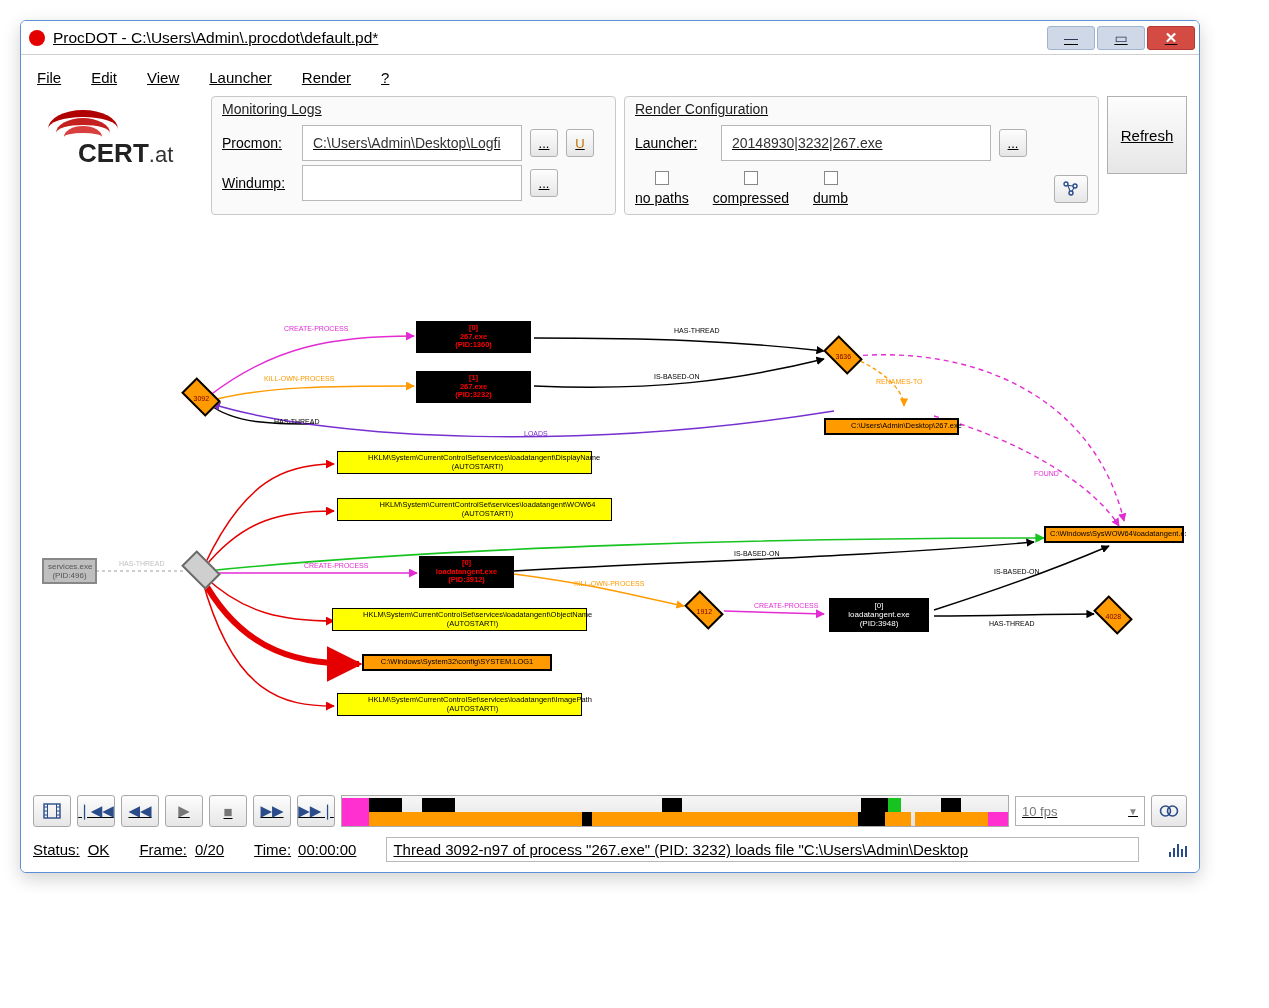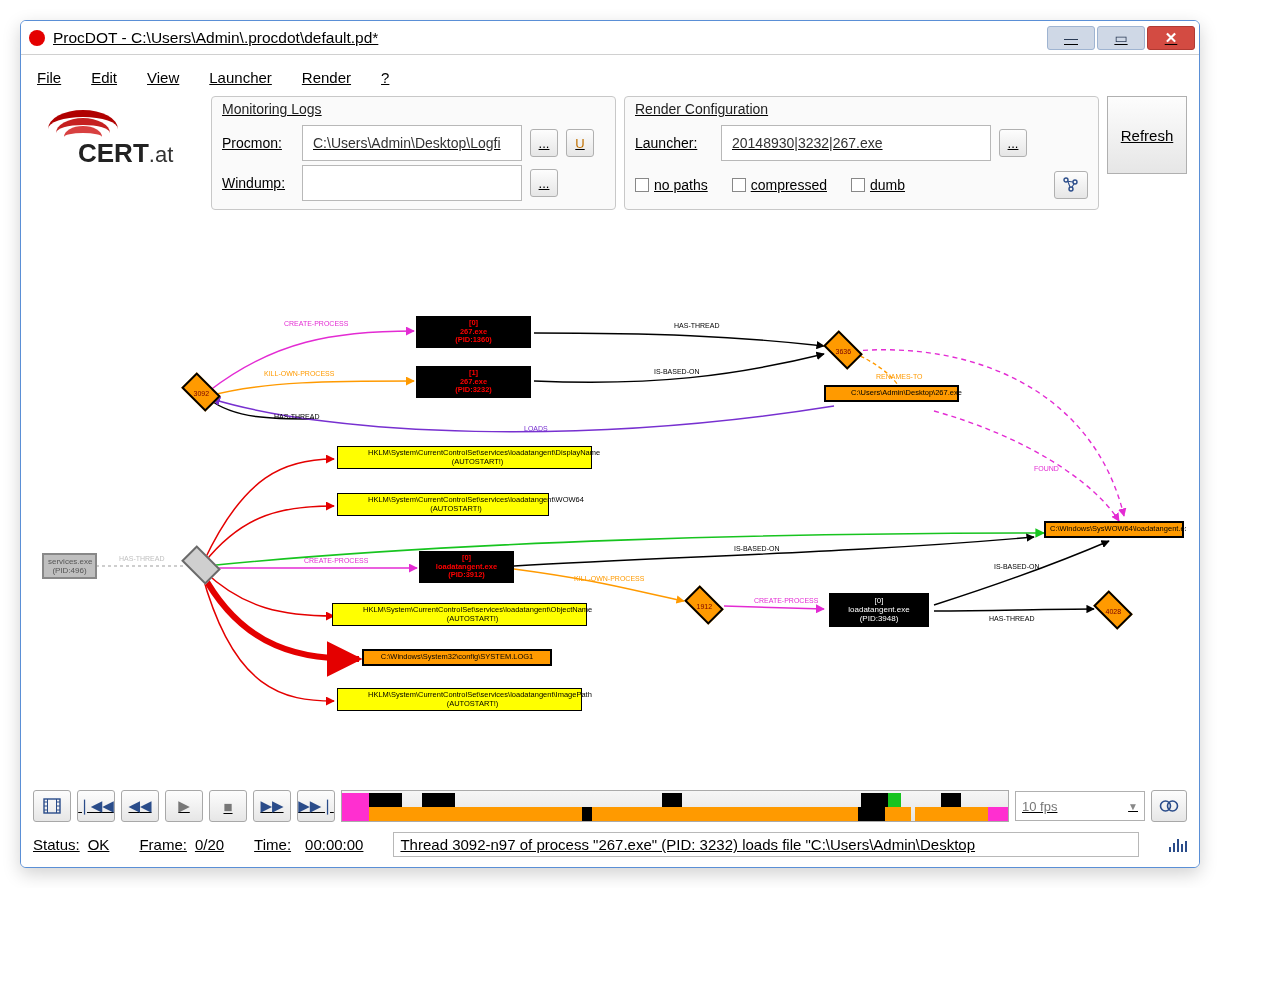--- a/index.html
+++ b/index.html
@@ -65,21 +65,21 @@
   .lbl { width:72px; font-size:14px; }
   .tbox {
     height:36px; border:1px solid #b8b8b8; background:#fff; padding:2px 10px;
     font-size:14px; color:#333;
   }
   .sbtn {
     min-width:28px; height:28px; border:1px solid #b0b0b0; background:linear-gradient(#fdfdfd,#e6e6e6);
     border-radius:3px; font-size:13px; cursor:pointer; display:flex; align-items:center; justify-content:center;
     padding:0 6px;
   }
-  .check { display:flex; align-items:center; gap:5px; font-size:14px; }
+  .check { display:flex; align-items:center; gap:5px; font-size:14px;flex-direction:column; }
   .check .box { width:14px; height:14px; border:1px solid #888; background:#fff; }
   .bigbtn {
     width:80px; height:78px; border:1px solid #b0b0b0; border-radius:0;
     background:linear-gradient(#fdfdfd,#e6e6e6); font-size:15px; cursor:pointer;
     display:flex; align-items:center; justify-content:center;
   }
 
   .canvas {
     margin-top:10px; height:560px; border:1px solid #fff; background:#fff; position:relative; overflow:hidden;
   }
@@ -292,26 +292,26 @@
         </div>
       <div class="diamond" style="left:1062px; top:378px;">
           <div class="dlabel">4028</div>
         </div>
 
       <div class="node blackred" style="left:382px; top:95px;  width:115px;">[0]<br>267.exe<br>(PID:1360)</div>
       <div class="node blackred" style="left:382px; top:145px; width:115px;">[1]<br>267.exe<br>(PID:3232)</div>
       <div class="node blackred" style="left:385px; top:330px; width:95px;">[0]<br>loadatangent.exe<br>(PID:3912)</div>
       <div class="node blackwhite" style="left:795px; top:372px; width:100px;">[0]<br>loadatangent.exe<br>(PID:3948)</div>
 
-      <div class="node orange" style="left:790px;  top:164px; width:135px;padding-left:25px;">C:\Users\Admin\Desktop\267.exe</div>
+      <div class="node orange" style="left:790px;  top:192px; width:135px;padding-left:25px;">C:\Users\Admin\Desktop\267.exe</div>
       <div class="node orange" style="left:1010px; top:300px; width:140px;">C:\Windows\SysWOW64\loadatangent.exe</div>
       <div class="node orange" style="left:328px;  top:428px; width:190px;">C:\Windows\System32\config\SYSTEM.LOG1</div>
 
       <div class="node yellow" style="left:303px; top:225px; width:255px;">HKLM\System\CurrentControlSet\services\loadatangent\DisplayName<br>(AUTOSTART!)</div>
-      <div class="node yellow" style="left:303px; top:272px; width:212px;">HKLM\System\CurrentControlSet\services\loadatangent\WOW64<br>(AUTOSTART!)</div>
+      <div class="node yellow" style="left:303px; top:272px; width:275px;">HKLM\System\CurrentControlSet\services\loadatangent\WOW64<br>(AUTOSTART!)</div>
       <div class="node yellow" style="left:298px; top:382px; width:255px;">HKLM\System\CurrentControlSet\services\loadatangent\ObjectName<br>(AUTOSTART!)</div>
       <div class="node yellow" style="left:303px; top:467px; width:245px;">HKLM\System\CurrentControlSet\services\loadatangent\ImagePath<br>(AUTOSTART!)</div>
     </div>
 
     <div class="playbar">
       <button class="pbtn">
         <svg width="18" height="16" viewBox="0 0 18 16">
           <rect x="1" y="1" width="16" height="14" fill="none" stroke="#2a4c8a" stroke-width="1.4"></rect>
           <line x1="4.5" y1="1" x2="4.5" y2="15" stroke="#2a4c8a"></line>
             <line x1="13.5" y1="1" x2="13.5" y2="15" stroke="#2a4c8a"></line>
@@ -364,21 +364,21 @@
 
     <div class="statusbar">
       <div style="display:flex; gap:8px;">
         <span>Status:</span>
         <span>OK</span>
       </div>
       <div style="display:flex; gap:8px;">
         <span>Frame:</span>
         <span>0/20</span>
       </div>
-      <div style="display:flex; gap:14px;">
+      <div style="display:flex; gap:7px;">
         <span>Time:</span>
         <span>00:00:00</span>
       </div>
       <div class="msgbox">Thread 3092-n97 of process "267.exe" (PID: 3232) loads file "C:\Users\Admin\Desktop</div>
       <div class="graph-icon-bars">
         <div style="height:5px"></div>
           <div style="height:9px"></div>
           <div style="height:13px"></div>
           <div style="height:8px"></div>
           <div style="height:11px"></div>

